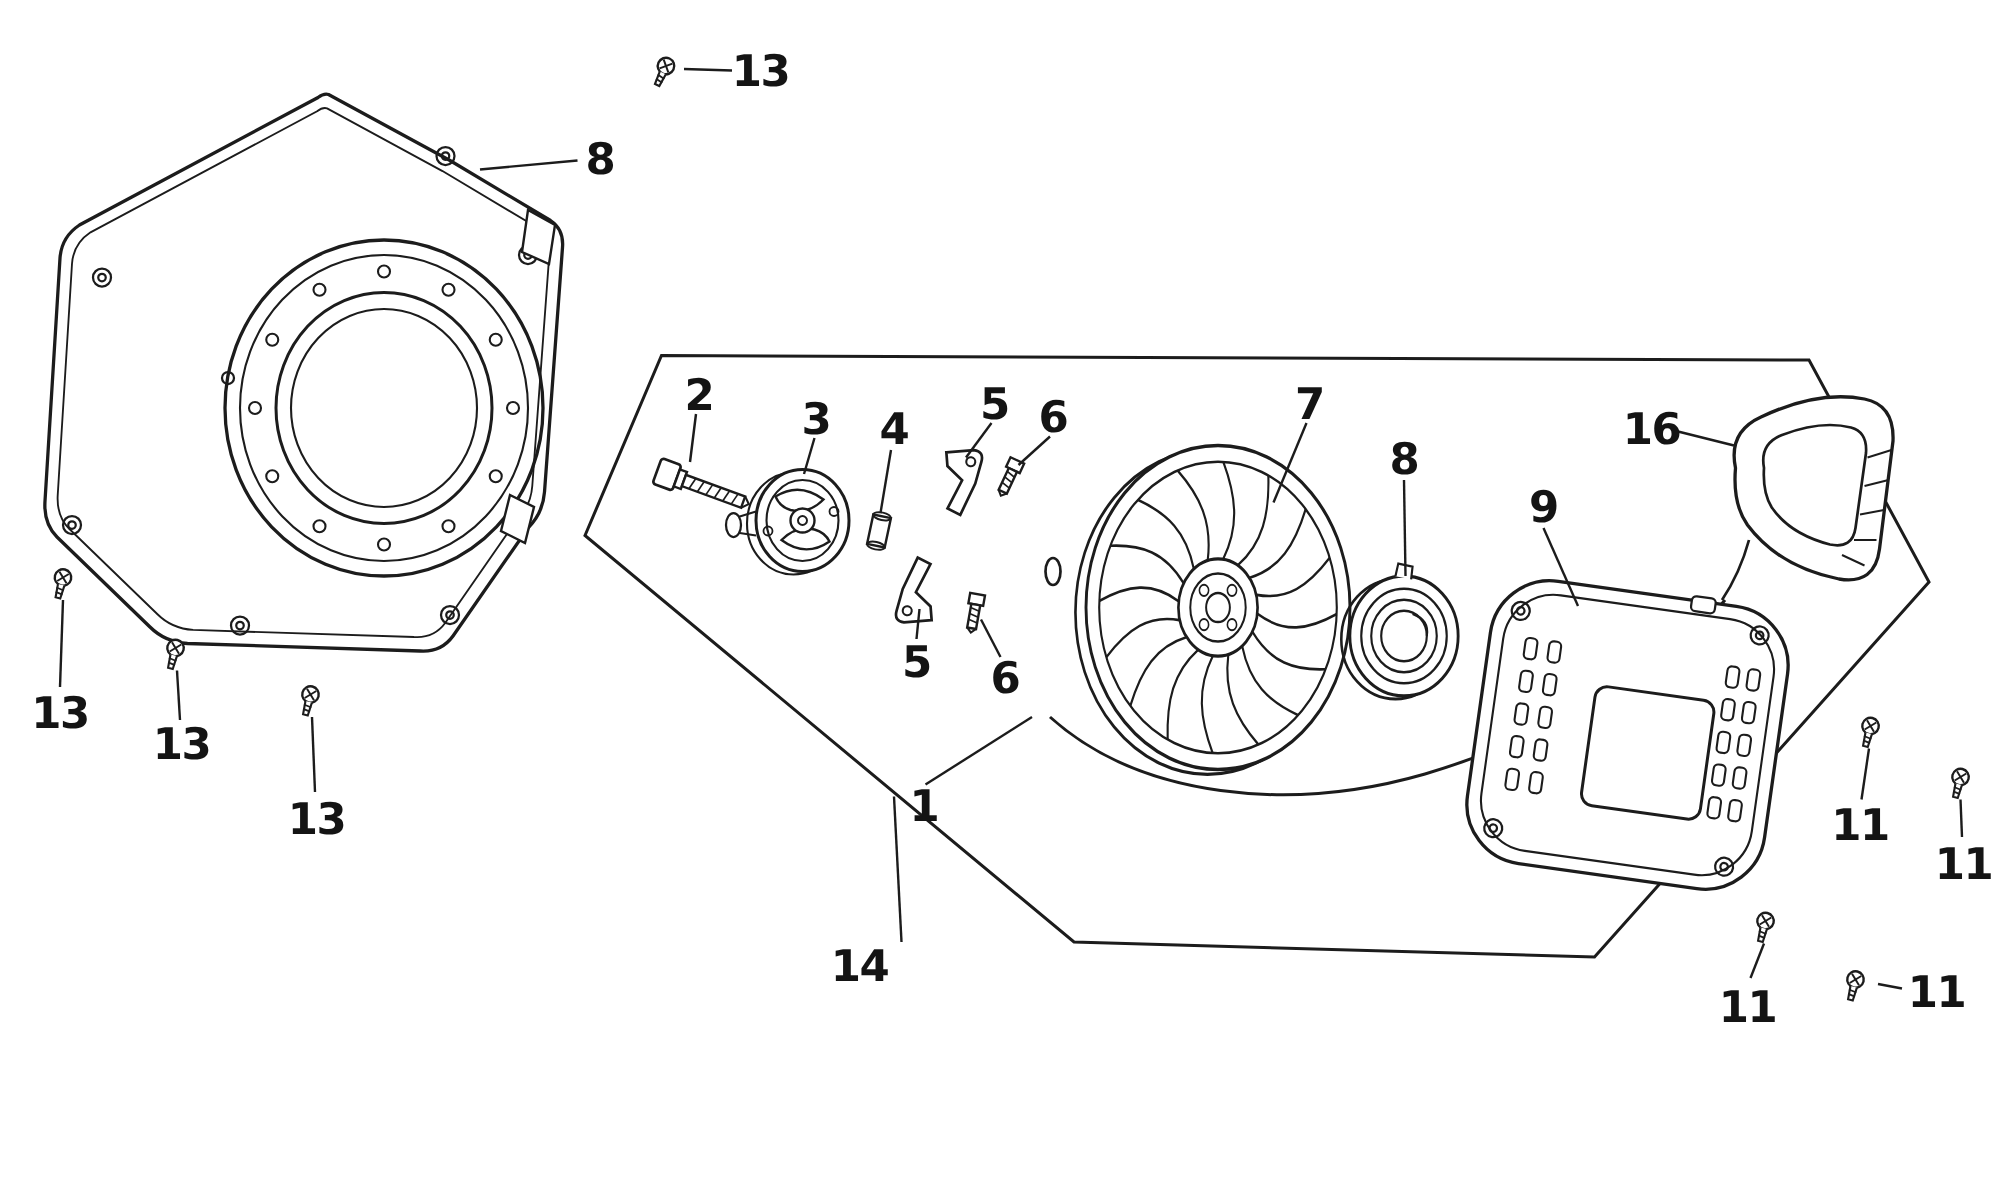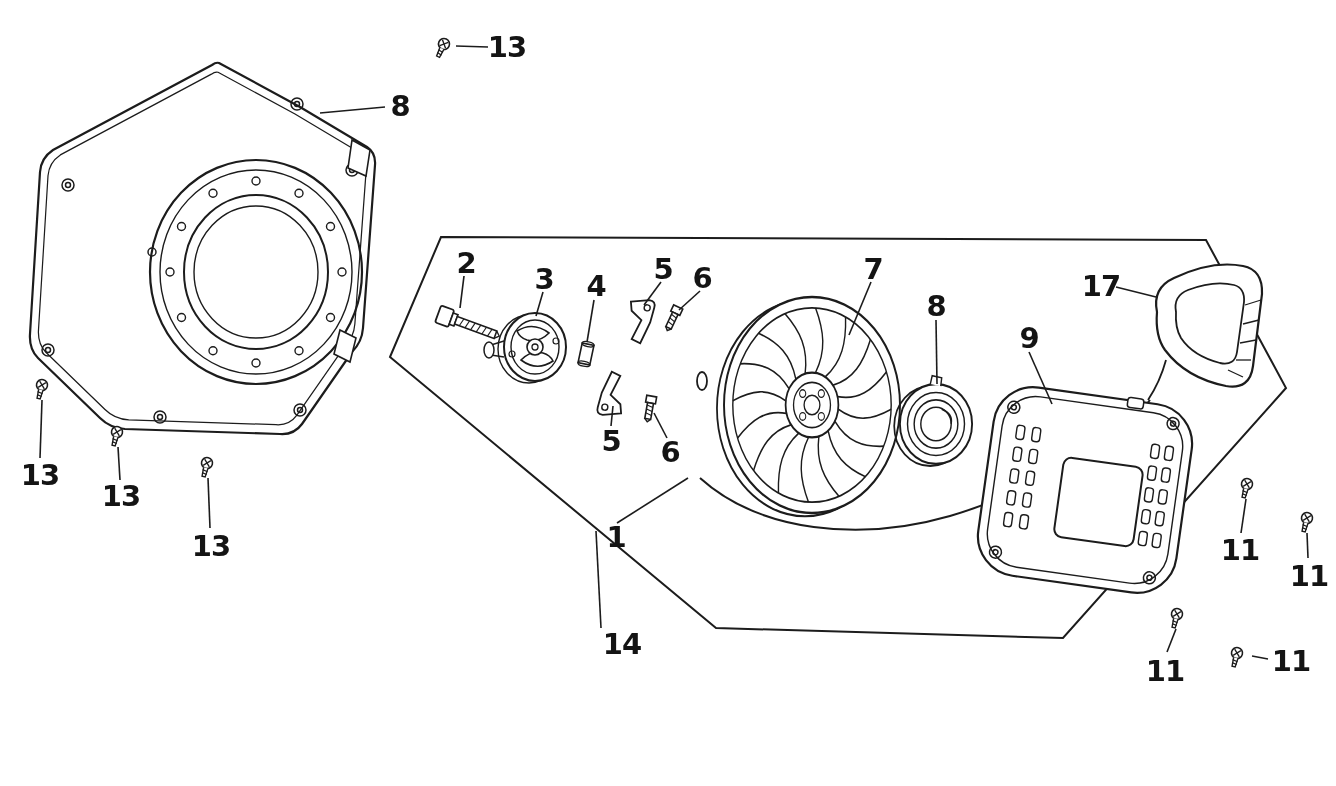--- a/index.html
+++ b/index.html
@@ -276,26 +276,26 @@
 <div class="callout" style="left:507px;top:47px">13</div>
 <div class="callout" style="left:400px;top:106px">8</div>
 <div class="callout" style="left:466px;top:263px">2</div>
 <div class="callout" style="left:544px;top:279px">3</div>
 <div class="callout" style="left:596px;top:286px">4</div>
 <div class="callout" style="left:663px;top:269px">5</div>
 <div class="callout" style="left:702px;top:278px">6</div>
 <div class="callout" style="left:873px;top:269px">7</div>
 <div class="callout" style="left:936px;top:306px">8</div>
 <div class="callout" style="left:1029px;top:338px">9</div>
-<div class="callout" style="left:1101px;top:286px">17</div>
+<div class="callout" style="left:1101px;top:286px">16</div>
 <div class="callout" style="left:611px;top:441px">5</div>
 <div class="callout" style="left:670px;top:452px">6</div>
 <div class="callout" style="left:616px;top:537px">1</div>
 <div class="callout" style="left:40px;top:475px">13</div>
 <div class="callout" style="left:121px;top:496px">13</div>
 <div class="callout" style="left:211px;top:546px">13</div>
-<div class="callout" style="left:622px;top:644px">14</div>
+<div class="callout" style="left:573px;top:644px">14</div>
 <div class="callout" style="left:1240px;top:550px">11</div>
 <div class="callout" style="left:1309px;top:576px">11</div>
 <div class="callout" style="left:1165px;top:671px">11</div>
 <div class="callout" style="left:1291px;top:661px">11</div>
 
 </div>
 
 </body></html>

